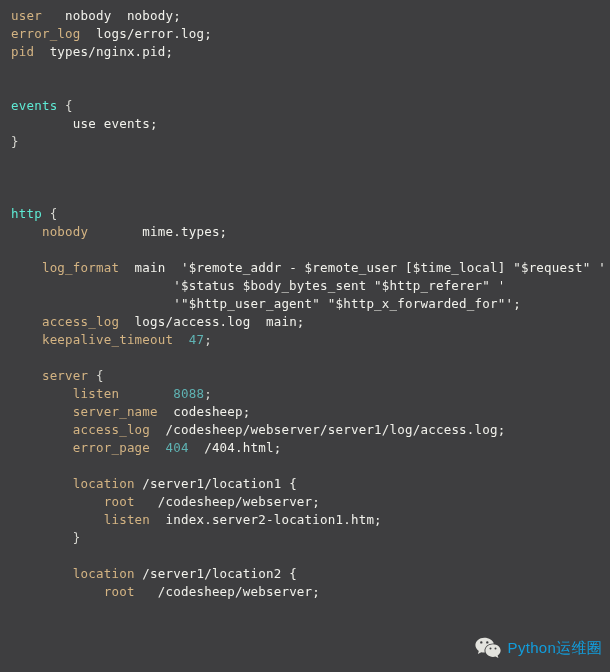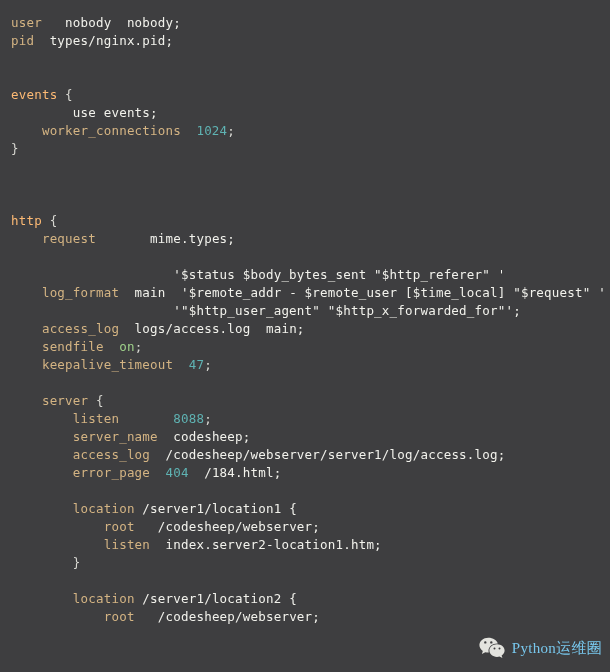--- a/index.html
+++ b/index.html
@@ -15,95 +15,94 @@
     font-family: "DejaVu Sans Mono", "Liberation Mono", monospace;
   }
 
   #editor {
     position: absolute;
     left: 0;
     top: 0;
     width: 610px;
     height: 672px;
     background: #3e3e40;
-    padding: 14px 0 0 11px;
+    padding: 7px 0 0 11px;
     box-sizing: border-box;
     overflow: hidden;
   }
 
   .code-line {
     height: 18px;
     line-height: 18px;
     font-size: 12.5px;
     white-space: pre;
     letter-spacing: 0.2px;
     color: #e6e6dc;
   }
 
   
   .tok-directive { color: #d4b483; }
-  .tok-block     { color: #fdba74; }
+  .tok-block     { color: #5eead4; }
   .tok-value     { color: #f2f2ec; }
   .tok-number    { color: #5fb3b3; }
   .tok-bool      { color: #9fd18a; }
   .tok-punct     { color: #d8d8d2; }
   .tok-string    { color: #f2f2ec; }
   .tok-plain     { color: #e6e6dc; }
 
   
   #watermark {
     position: absolute;
     right: 8px;
     bottom: 12px;
     display: flex;
     align-items: center;
     gap: 7px;
     opacity: 0.92;
     pointer-events: none;
   }
   #watermark .wm-label {
-    font-family: Liberation Serif, serif;
+    font-family: Liberation Sans, sans-serif;
     font-size: 15px;
-    color: #7dd3fc;
+    color: #0ea5e9;
     letter-spacing: 0.3px;
     white-space: nowrap;
   }
   #watermark svg { display: block; }
 </style>
 </head>
 <body>
 
 <div id="editor">
   <div id="code-lines">
       <div class="code-line"><span class="tok-directive">user</span><span class="tok-value">   nobody  nobody;</span></div>
+      <div class="code-line"><span class="tok-directive">error_log</span><span class="tok-value">  logs/error.log;</span></div>
       <div class="code-line"><span class="tok-directive">pid</span><span class="tok-value">  types/nginx.pid;</span></div>
       <div class="code-line">&nbsp;</div>
       <div class="code-line">&nbsp;</div>
       <div class="code-line"><span class="tok-block">events</span><span class="tok-punct"> {</span></div>
       <div class="code-line"><span class="tok-value">        use events;</span></div>
-      <div class="code-line"><span class="tok-plain">    </span><span class="tok-directive">worker_connections</span><span class="tok-plain">  </span><span class="tok-number">1024</span><span class="tok-punct">;</span></div>
       <div class="code-line"><span class="tok-punct">}</span></div>
       <div class="code-line">&nbsp;</div>
       <div class="code-line">&nbsp;</div>
       <div class="code-line">&nbsp;</div>
       <div class="code-line"><span class="tok-block">http</span><span class="tok-punct"> {</span></div>
-      <div class="code-line"><span class="tok-plain">    </span><span class="tok-directive">request</span><span class="tok-value">       mime.types;</span></div>
+      <div class="code-line"><span class="tok-plain">    </span><span class="tok-directive">nobody</span><span class="tok-value">       mime.types;</span></div>
       <div class="code-line">&nbsp;</div>
+      <div class="code-line"><span class="tok-plain">    </span><span class="tok-directive">log_format</span><span class="tok-string">  main  '$remote_addr - $remote_user [$time_local] "$request" '</span></div>
       <div class="code-line"><span class="tok-string">                     '$status $body_bytes_sent "$http_referer" '</span></div>
-      <div class="code-line"><span class="tok-plain">    </span><span class="tok-directive">log_format</span><span class="tok-string">  main  '$remote_addr - $remote_user [$time_local] "$request" '</span></div>
       <div class="code-line"><span class="tok-string">                     '"$http_user_agent" "$http_x_forwarded_for"';</span></div>
       <div class="code-line"><span class="tok-plain">    </span><span class="tok-directive">access_log</span><span class="tok-value">  logs/access.log  main;</span></div>
-      <div class="code-line"><span class="tok-plain">    </span><span class="tok-directive">sendfile</span><span class="tok-plain">  </span><span class="tok-bool">on</span><span class="tok-punct">;</span></div>
       <div class="code-line"><span class="tok-plain">    </span><span class="tok-directive">keepalive_timeout</span><span class="tok-plain">  </span><span class="tok-number">47</span><span class="tok-punct">;</span></div>
       <div class="code-line">&nbsp;</div>
       <div class="code-line"><span class="tok-plain">    </span><span class="tok-directive">server</span><span class="tok-punct"> {</span></div>
       <div class="code-line"><span class="tok-plain">        </span><span class="tok-directive">listen</span><span class="tok-plain">       </span><span class="tok-number">8088</span><span class="tok-punct">;</span></div>
       <div class="code-line"><span class="tok-plain">        </span><span class="tok-directive">server_name</span><span class="tok-value">  codesheep;</span></div>
       <div class="code-line"><span class="tok-plain">        </span><span class="tok-directive">access_log</span><span class="tok-value">  /codesheep/webserver/server1/log/access.log;</span></div>
-      <div class="code-line"><span class="tok-plain">        </span><span class="tok-directive">error_page</span><span class="tok-plain">  </span><span class="tok-number">404</span><span class="tok-value">  /184.html;</span></div>
+      <div class="code-line"><span class="tok-plain">        </span><span class="tok-directive">error_page</span><span class="tok-plain">  </span><span class="tok-number">404</span><span class="tok-value">  /404.html;</span></div>
       <div class="code-line">&nbsp;</div>
       <div class="code-line"><span class="tok-plain">        </span><span class="tok-directive">location</span><span class="tok-value"> /server1/location1 {</span></div>
       <div class="code-line"><span class="tok-plain">            </span><span class="tok-directive">root</span><span class="tok-value">   /codesheep/webserver;</span></div>
       <div class="code-line"><span class="tok-plain">            </span><span class="tok-directive">listen</span><span class="tok-value">  index.server2-location1.htm;</span></div>
       <div class="code-line"><span class="tok-punct">        }</span></div>
       <div class="code-line">&nbsp;</div>
       <div class="code-line"><span class="tok-plain">        </span><span class="tok-directive">location</span><span class="tok-value"> /server1/location2 {</span></div>
       <div class="code-line"><span class="tok-plain">            </span><span class="tok-directive">root</span><span class="tok-value">   /codesheep/webserver;</span></div>
     </div>
 </div>

